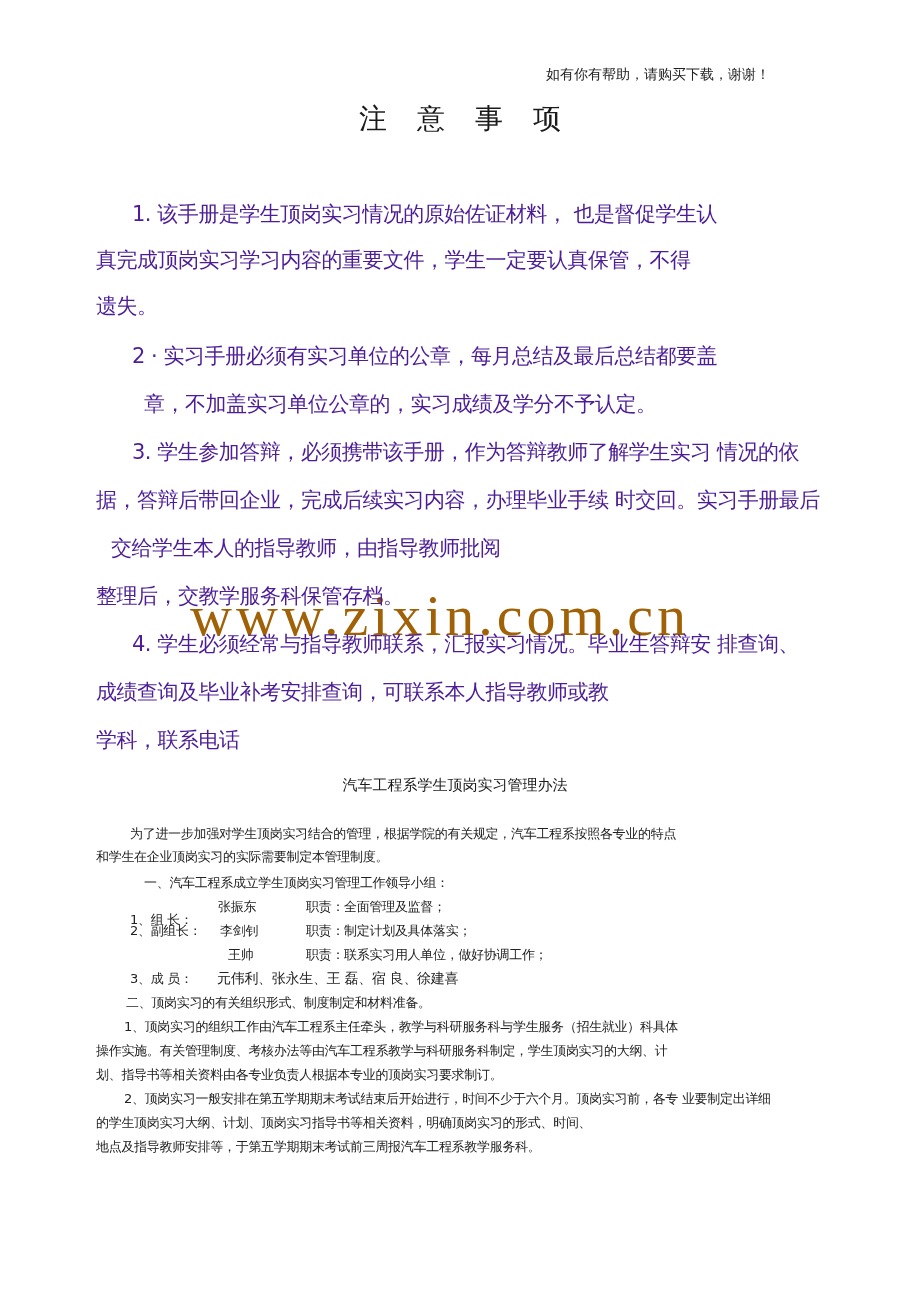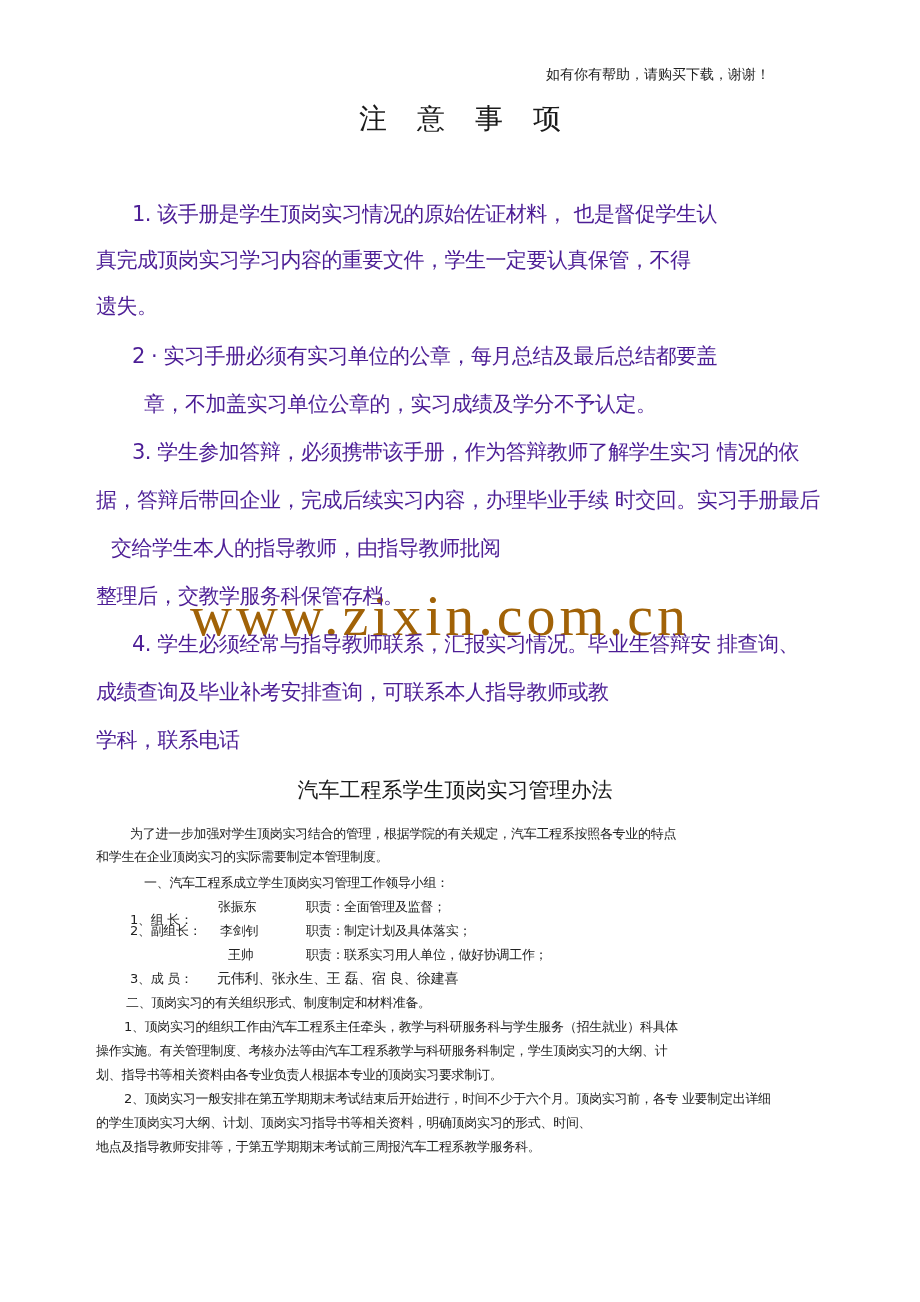--- a/index.html
+++ b/index.html
@@ -6,21 +6,21 @@
   body {
     width: 920px; height: 1302px; position: relative; overflow: hidden;
     font-family: "DejaVu Sans", "Liberation Sans", sans-serif; color: #1a1a1a;
   }
   .abs { position: absolute; white-space: nowrap; }
   .header-note { top: 66px; right: 150px; font-size: 14px; color: #222; }
   .title { top: 100px; left: 0; width: 920px; text-align: center; font-size: 28px; letter-spacing: 30px; font-family: "DejaVu Serif", "Liberation Serif", serif; padding-left: 30px; box-sizing: border-box; }
   .big { font-size: 21px; color: #4c1d95; letter-spacing: -0.5px; }
   .watermark { top: 582px; left: 190px; font-size: 58px; color: #a16207; letter-spacing: 4px; z-index: 0; font-family: Liberation Serif, serif; }
   .text { z-index: 1; }
-  .subtitle { top: 776px; left: 0; width: 920px; text-align: center; font-size: 21px; padding-right: 10px; box-sizing: border-box; }
+  .subtitle { top: 776px; left: 0; width: 920px; text-align: center; font-size: 15px; padding-right: 10px; box-sizing: border-box; }
   .small { font-size: 13px; color: #222; letter-spacing: -0.3px; }
 </style>
 </head>
 <body>
 
 <div class="abs header-note text">如有你有帮助，请购买下载，谢谢！</div>
 
 <div class="abs title text">注意事项</div>
 
 <div class="abs watermark">www.zixin.com.cn</div>

